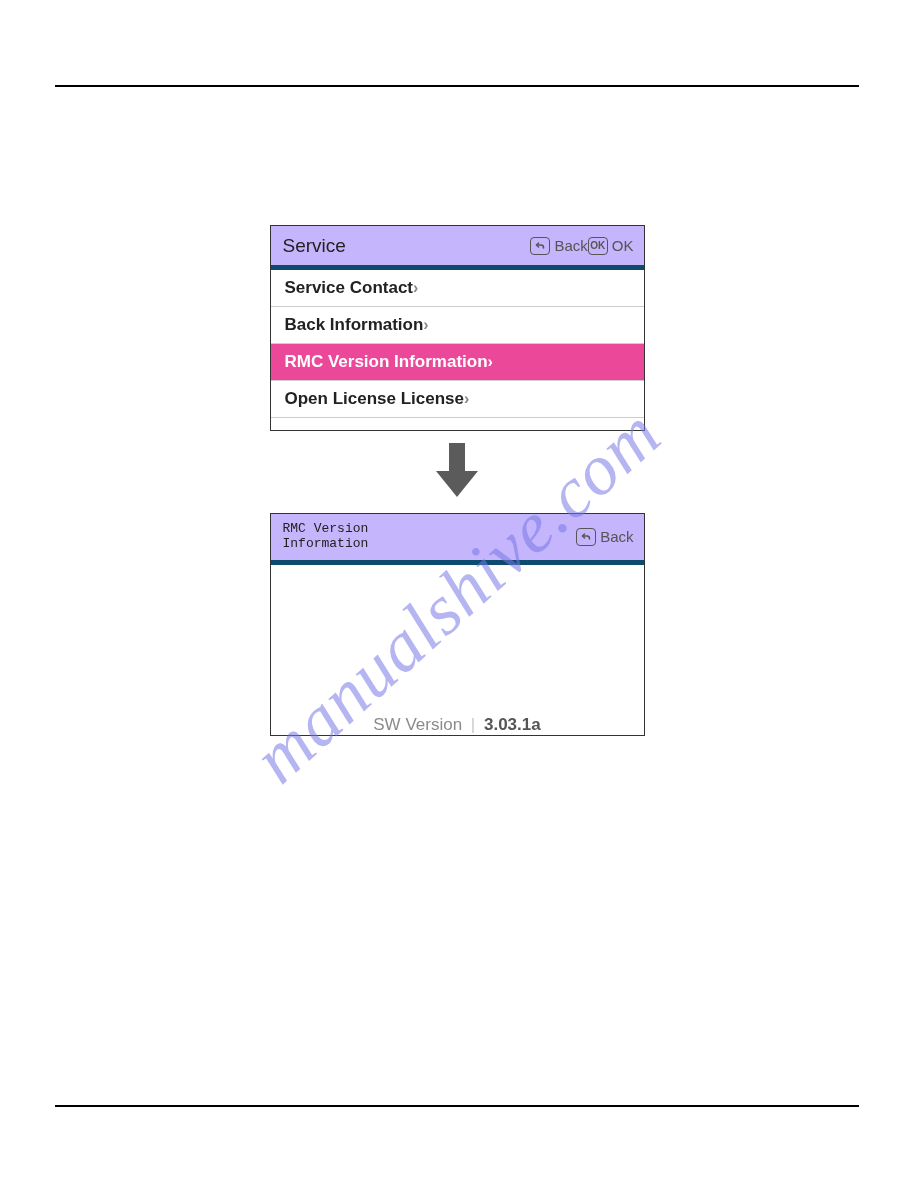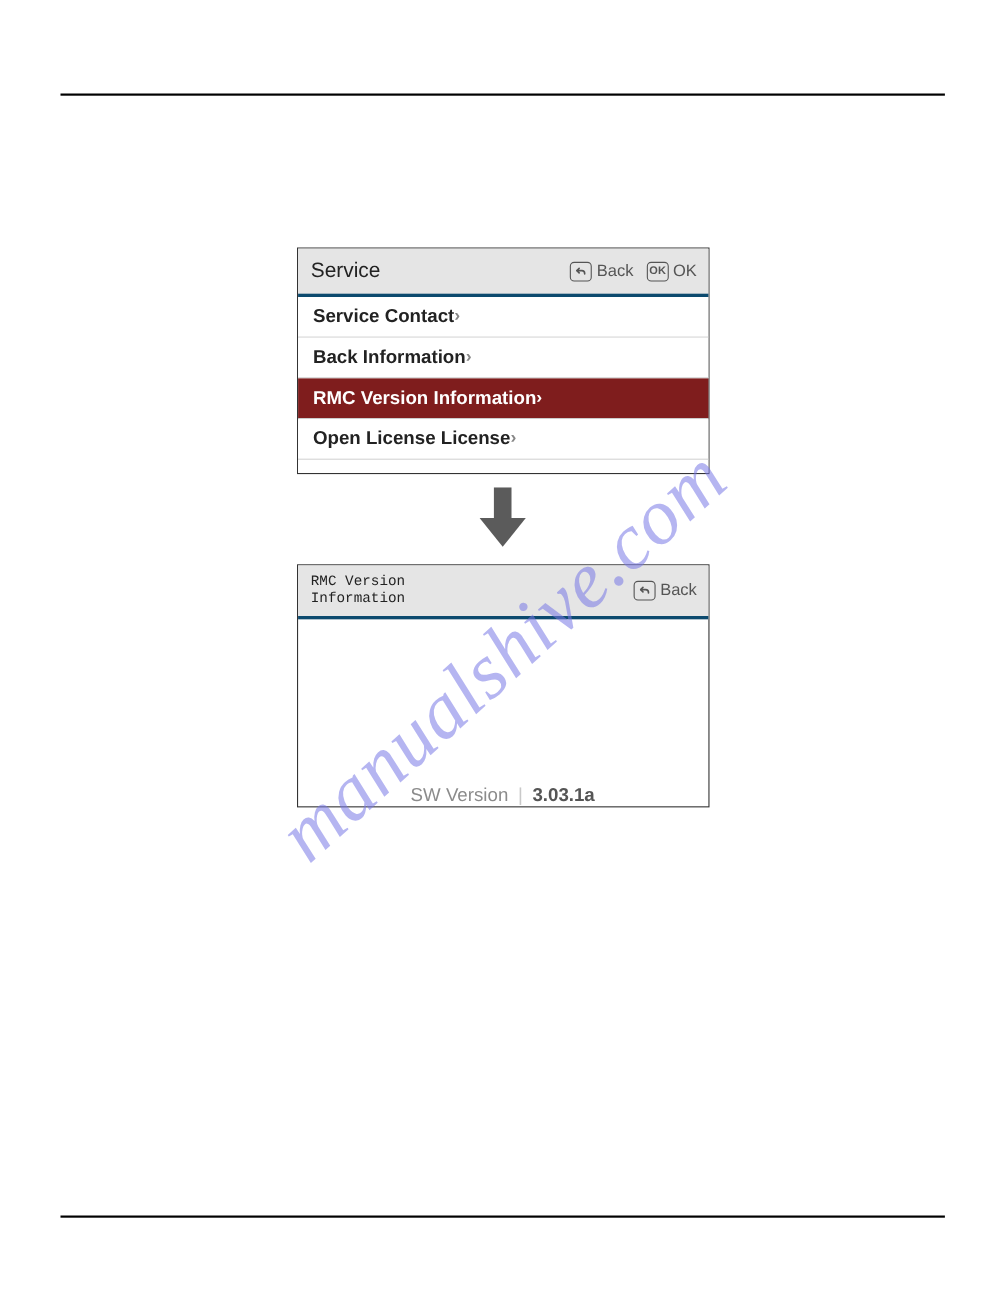--- a/index.html
+++ b/index.html
@@ -30,38 +30,38 @@
     align-items: center;
   }
 
   .panel {
     width: 375px;
     border: 1px solid #333;
     background: #fff;
   }
 
   .panel-header {
-    background: #e5e5e5;
-    border-bottom: 3px solid #0c4a6e;
+    background: #c4b5fd;
+    border-bottom: 5px solid #0c4a6e;
     display: flex;
     align-items: center;
     justify-content: space-between;
     padding: 8px 10px 8px 12px;
     min-height: 44px;
   }
   .panel-title {
     font-size: 19px;
     color: #222;
     font-weight: 500;
   }
   .panel-title.two-line { line-height: 1.15; font-size: 13px; font-family: Liberation Mono, monospace; }
   .header-actions {
     display: flex;
     align-items: center;
-    gap: 12px;
+    gap: 0;
     color: #555;
     font-size: 15px;
   }
   .action {
     display: inline-flex;
     align-items: center;
     gap: 4px;
     color: #555;
   }
   .icon-box {
@@ -84,21 +84,21 @@
     justify-content: flex-start;
     padding: 8px 14px;
     border-bottom: 1px solid #ccc;
     font-size: 17px;
     color: #222;
     background: #fff;
     font-weight: bold;
   }
   .menu-item:last-child { border-bottom: 1px solid #ccc; }
   .menu-item.selected {
-    background: #7f1d1d;
+    background: #ec4899;
     color: #fff;
   }
   .menu-item .chevron { color: #888; font-size: 16px; }
   .menu-item.selected .chevron { color: #fff; }
   .menu-trailing-space {
     height: 12px;
     background: #fff;
   }
 
   .arrow-down {

